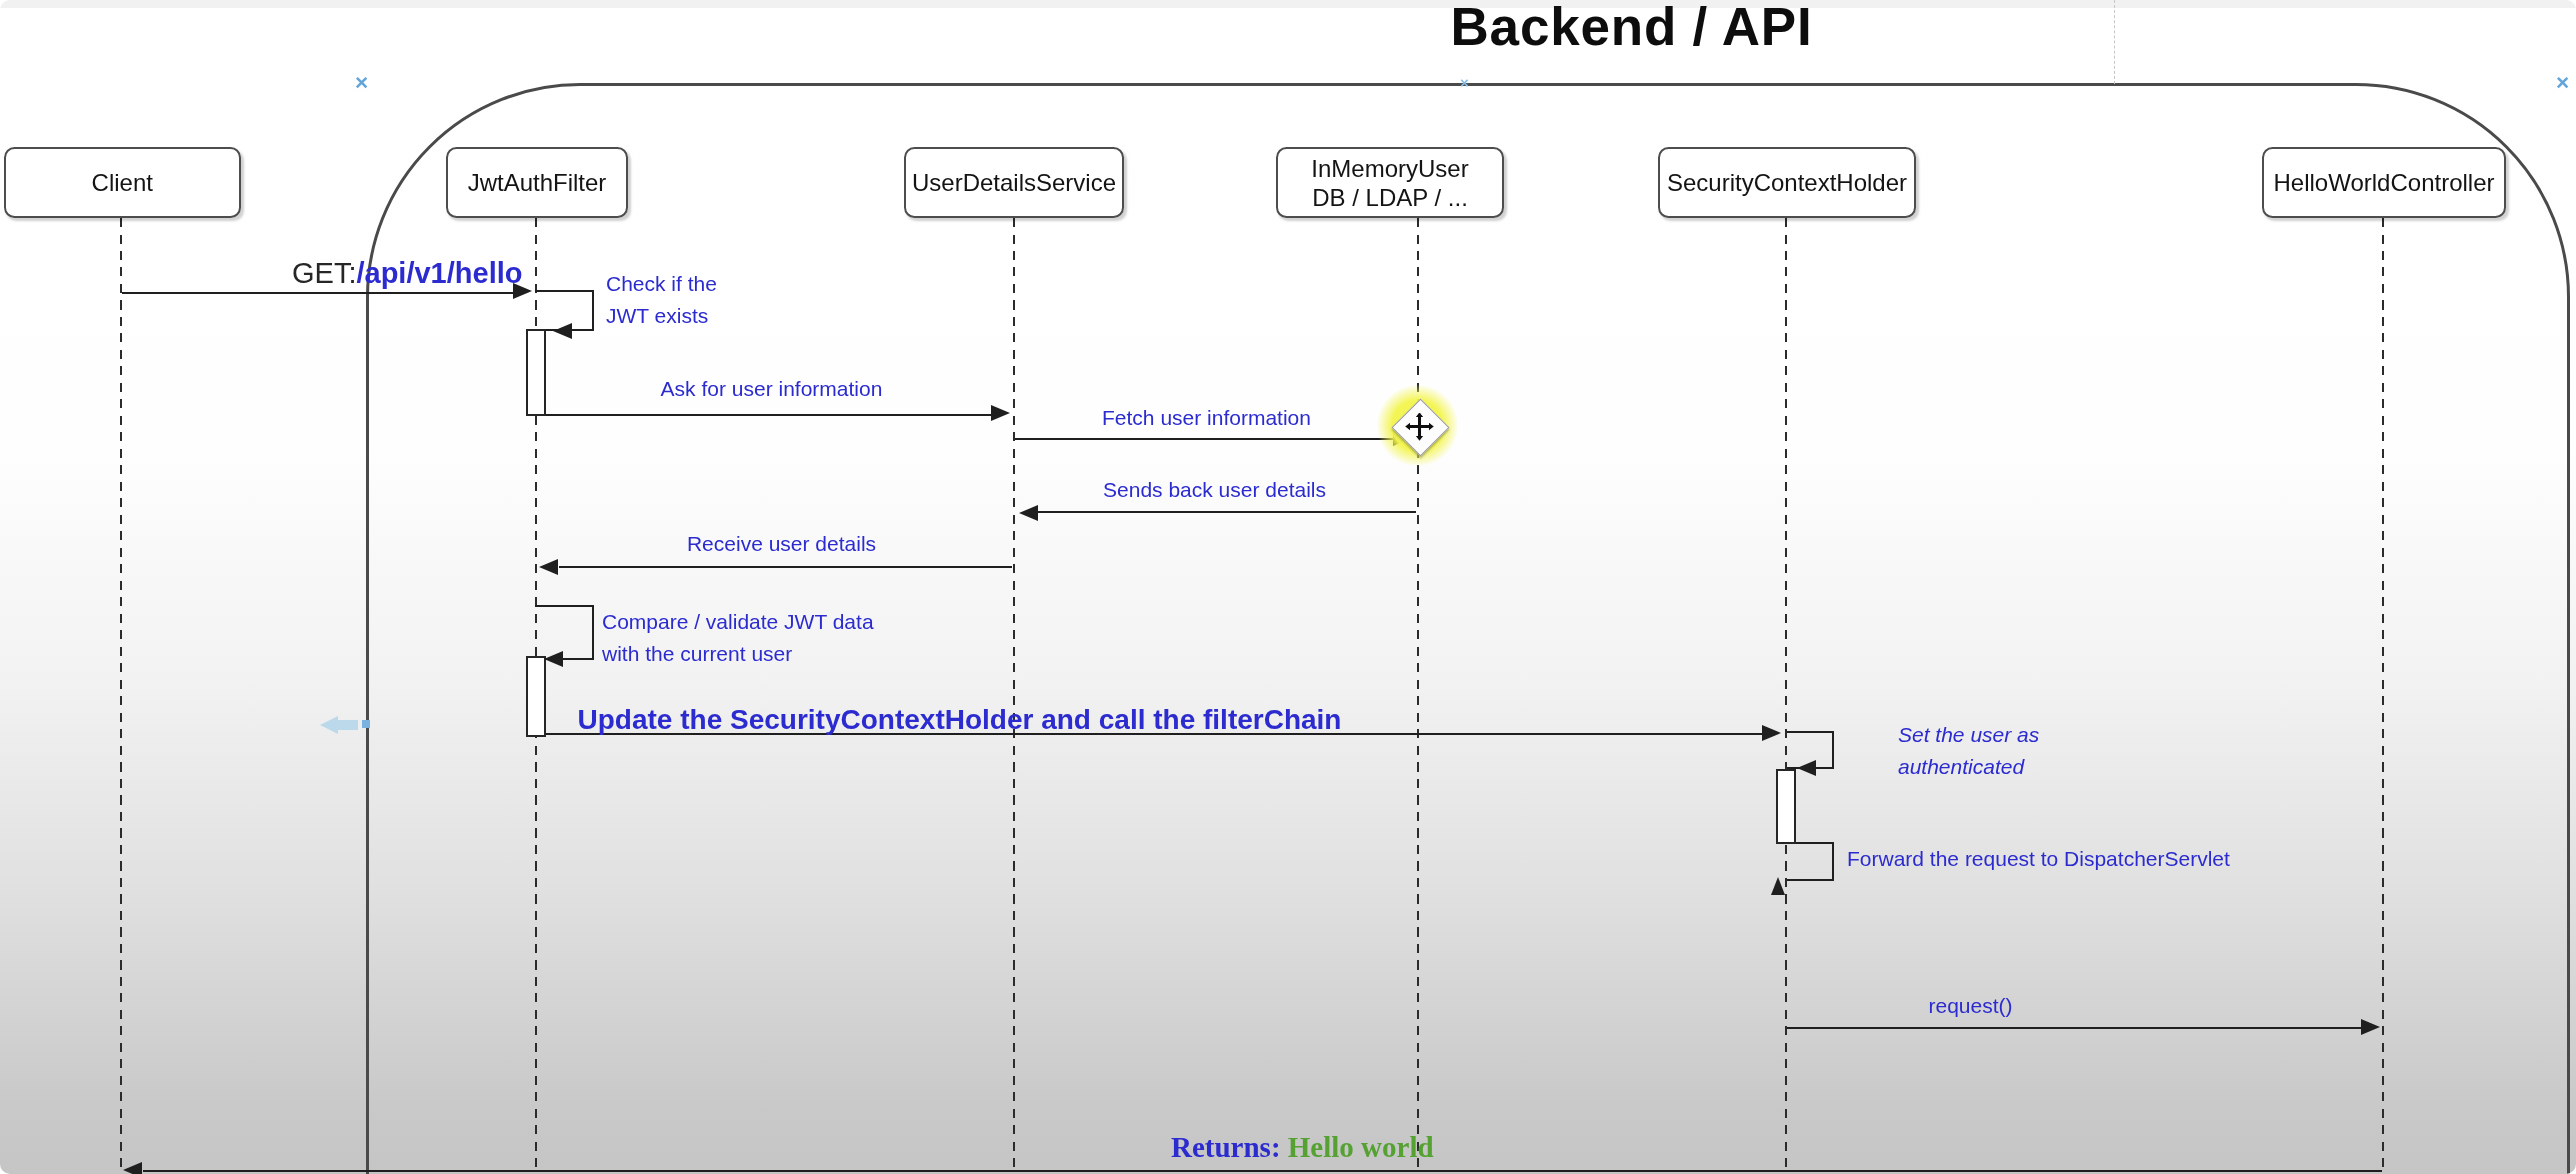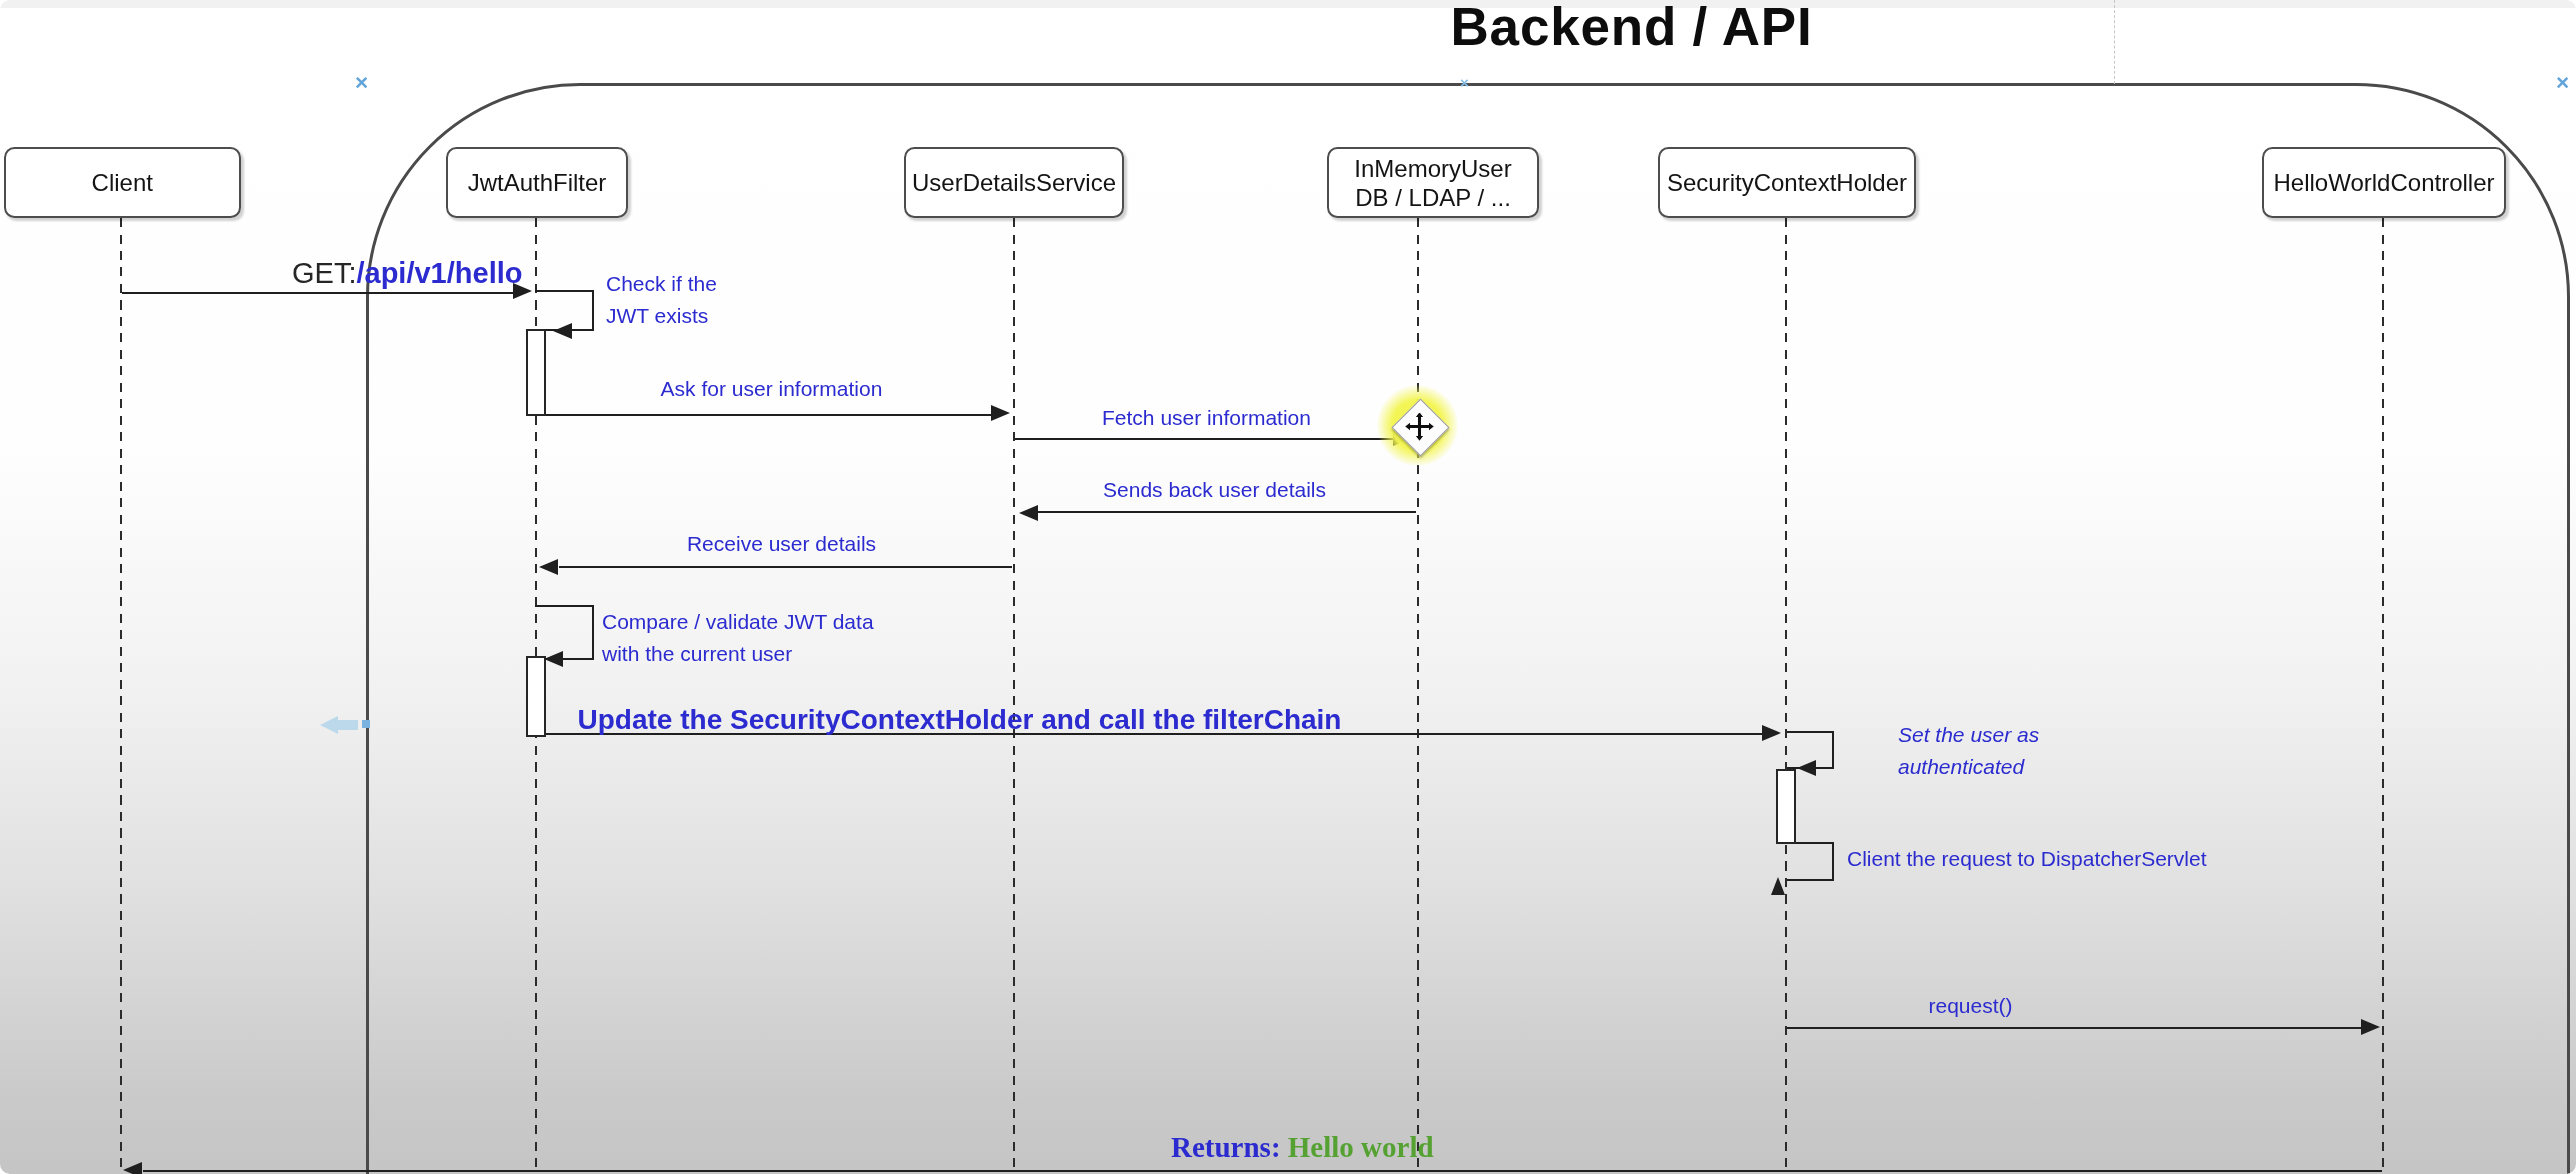--- a/index.html
+++ b/index.html
@@ -75,21 +75,21 @@
 
   <div class="actor" style="left:3.8px;width:237px;">
     <span>Client</span>
   </div>
   <div class="actor" style="left:446px;width:182px;">
     <span>JwtAuthFilter</span>
   </div>
   <div class="actor" style="left:904px;width:220px;">
     <span>UserDetailsService</span>
   </div>
-  <div class="actor" style="left:1327px;width:212px;">
+  <div class="actor" style="left:1276px;width:228px;">
     <span>InMemoryUser</span>
     <span>DB / LDAP / ...</span>
   </div>
   <div class="actor" style="left:1658px;width:258px;">
     <span>SecurityContextHolder</span>
   </div>
   <div class="actor" style="left:2262px;width:244px;">
     <span>HelloWorldController</span>
   </div>
 
@@ -150,21 +150,21 @@
   <div class="loop" style="left:1787px;top:731px;width:47px;height:38px;"></div>
   <div class="tri-l" style="left:1797px;top:760px;"></div>
   <div class="msg" style="left:1898px;top:719px;font-style:italic;">
     <span class="l">Set the user as</span>
     <span class="l">authenticated</span>
   </div>
 
   <div class="loop" style="left:1787px;top:842px;width:47px;height:39px;"></div>
   <div class="tri-u" style="left:1771px;top:877px;"></div>
   <div class="msg" style="left:1847px;top:847px;">
-    <span>Client the request to DispatcherServlet</span>
+    <span>Forward the request to DispatcherServlet</span>
   </div>
 
   <div class="hline" style="left:1787px;top:1027px;width:576px;"></div>
   <div class="tri-r" style="left:2361px;top:1019px;"></div>
   <div class="msg center" style="left:1820px;top:994px;width:301px;">
     <span>request()</span>
   </div>
 
   <div class="hline" style="left:143px;top:1170px;width:2239px;"></div>
   <div class="tri-l" style="left:123px;top:1162px;"></div>

